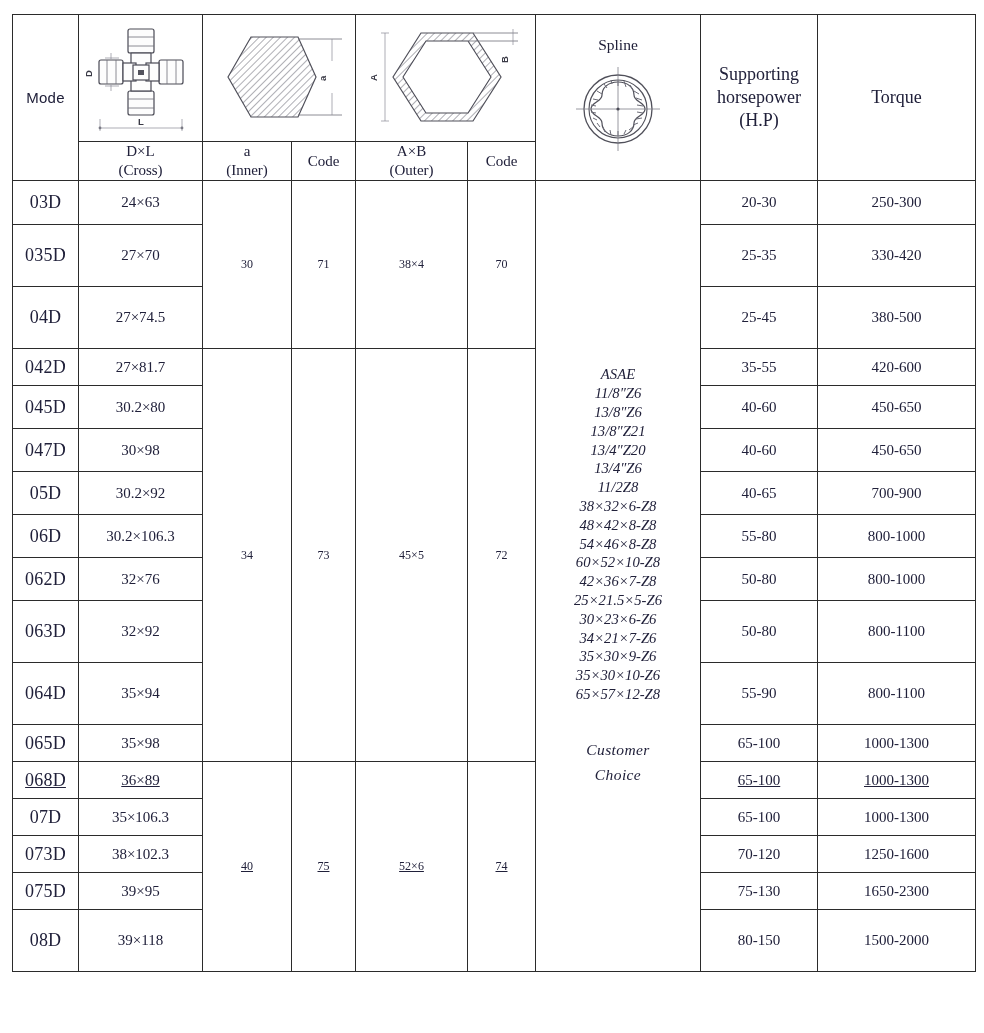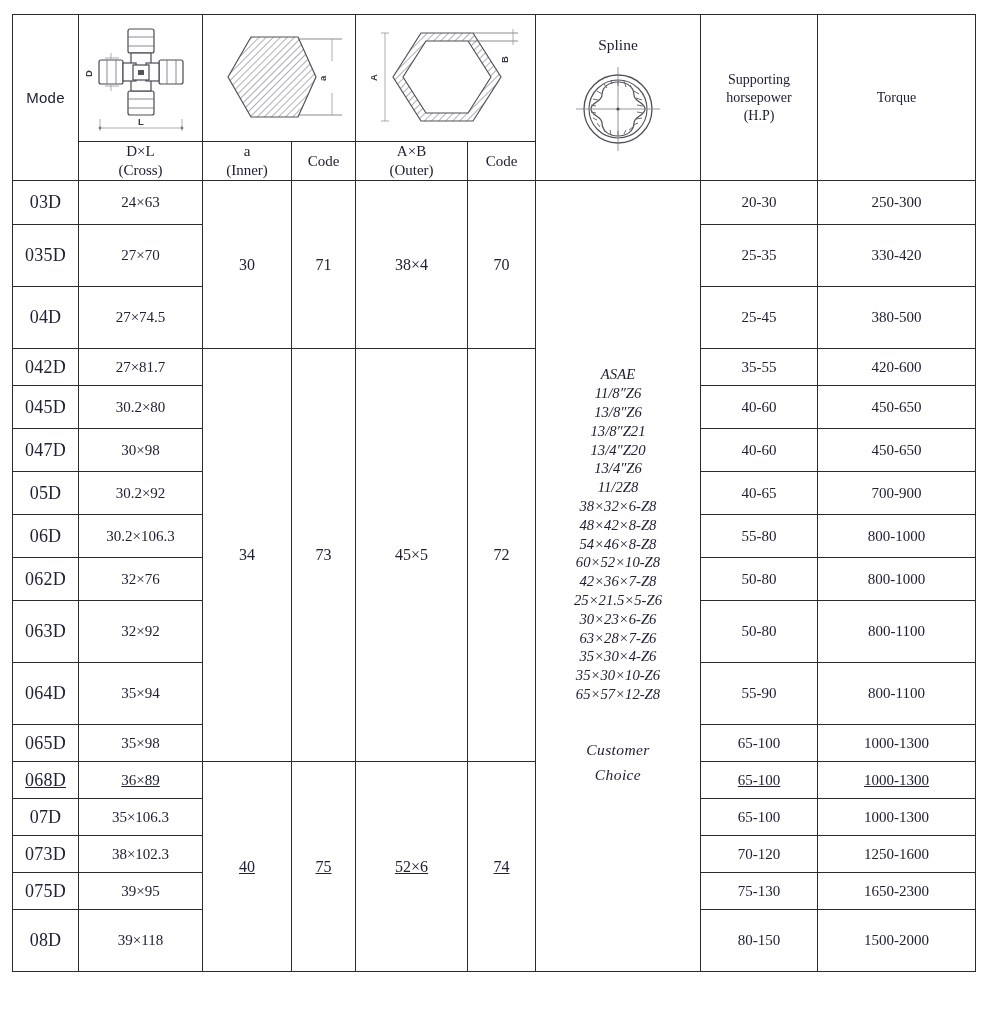--- a/index.html
+++ b/index.html
@@ -41,27 +41,27 @@
   }
   .mode-head {
     font-family: "Liberation Sans", "DejaVu Sans", sans-serif;
     font-weight: bold;
     font-size: 15px;
     letter-spacing: .3px;
   }
   .fig-cell { padding: 3px 0 1px; }
   .sub-head { font-size: 15px; line-height: 1.45; }
   .sub-head .l2 { display: block; }
-  .col-head { font-size: 14px; line-height: 1.5; }
+  .col-head { font-size: 18px; line-height: 1.5; }
   .col-head .l2, .col-head .l3 { display: block; }
   .spline-head { font-size: 15.5px; }
   .spline-head .caption { display: block; margin-bottom: 2px; }
   .data-cell { font-size: 15px; }
   .mode-cell { font-size: 18px; letter-spacing: .2px; }
-  .group-cell { font-size: 16px; }
+  .group-cell { font-size: 12px; }
   .spline-list {
     font-size: 14.7px;
     line-height: 1.52;
     padding: 4px 2px;
     font-style: italic;
   }
   .spline-list .ln { display: block; white-space: nowrap; }
   .spline-list .gap { display: block; height: 34px; }
   .spline-list .cc { display: block; font-size: 15.5px; line-height: 1.6; letter-spacing: .4px; }
 
@@ -246,22 +246,22 @@
             <span class="ln">13/4″Z20</span>
             <span class="ln">13/4″Z6</span>
             <span class="ln">11/2Z8</span>
             <span class="ln">38×32×6-Z8</span>
             <span class="ln">48×42×8-Z8</span>
             <span class="ln">54×46×8-Z8</span>
             <span class="ln">60×52×10-Z8</span>
             <span class="ln">42×36×7-Z8</span>
             <span class="ln">25×21.5×5-Z6</span>
             <span class="ln">30×23×6-Z6</span>
-            <span class="ln">63×28×7-Z6</span>
-            <span class="ln">35×30×4-Z6</span>
+            <span class="ln">34×21×7-Z6</span>
+            <span class="ln">35×30×9-Z6</span>
             <span class="ln">35×30×10-Z6</span>
             <span class="ln">65×57×12-Z8</span>
             <span class="gap"></span>
             <span class="cc">Customer</span>
             <span class="cc">Choice</span>
           </td>
           <td class="data-cell">20-30</td>
           <td class="data-cell">250-300</td>
         </tr>
         <tr style="height: 62px;">

